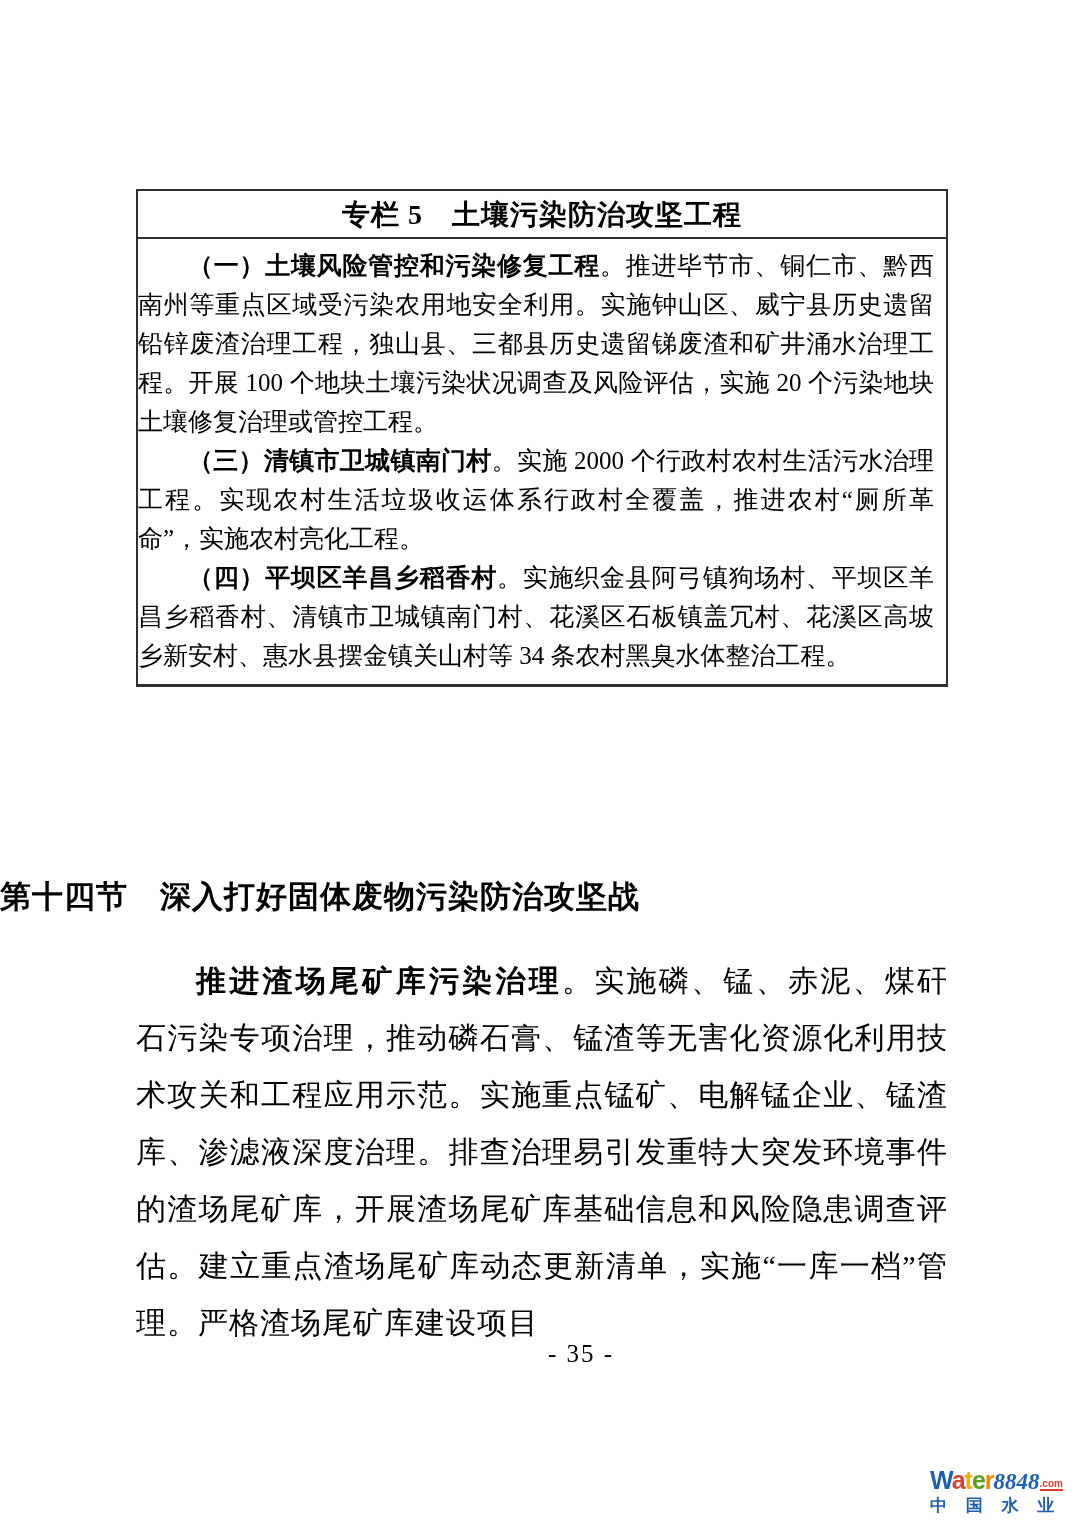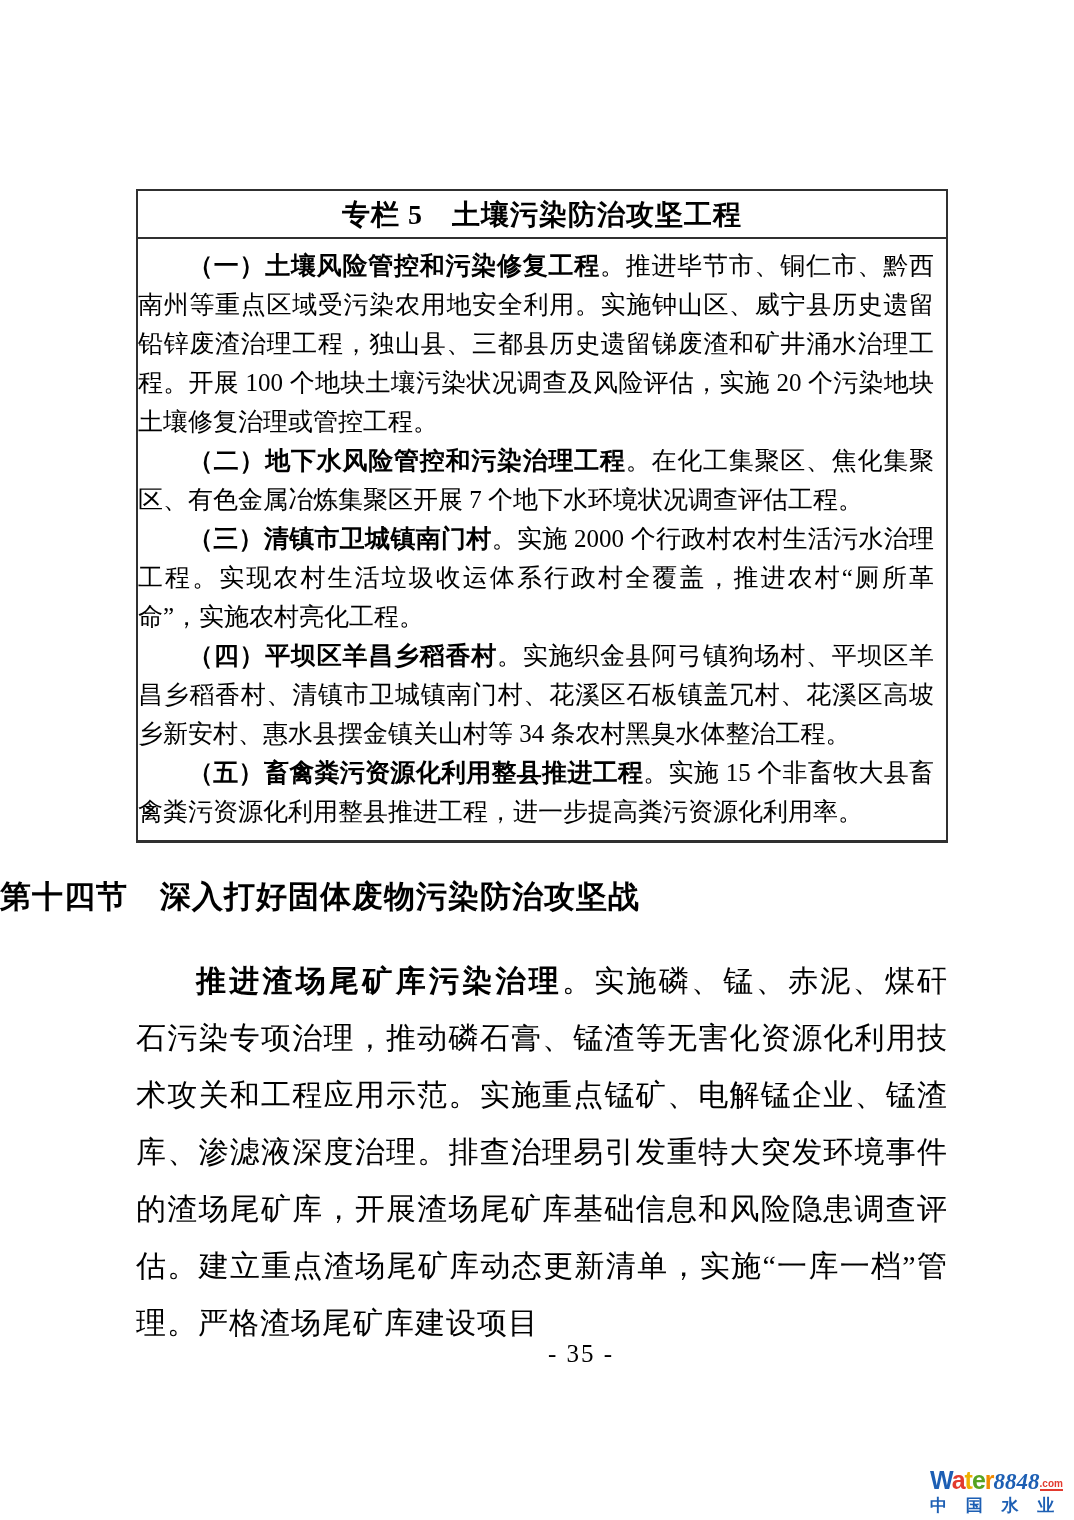--- a/index.html
+++ b/index.html
@@ -119,24 +119,22 @@
 </style>
 </head>
 <body>
 
 <div class="page">
 
   <div class="callout-box">
     <div class="box-title">专栏 5　土壤污染防治攻坚工程</div>
     <div class="box-body">
       <p class="box-para"><span class="lead">（一）土壤风险管控和污染修复工程</span><span>。推进毕节市、铜仁市、黔西南州等重点区域受污染农用地安全利用。实施钟山区、威宁县历史遗留铅锌废渣治理工程，独山县、三都县历史遗留锑废渣和矿井涌水治理工程。开展 100 个地块土壤污染状况调查及风险评估，实施 20 个污染地块土壤修复治理或管控工程。</span></p>
-      <p class="box-para"><span class="lead">（二）地下水风险管控和污染治理工程</span><span>。在化工集聚区、焦化集聚区、有色金属冶炼集聚区开展 7 个地下水环境状况调查评估工程。</span></p>
       <p class="box-para"><span class="lead">（三）清镇市卫城镇南门村</span><span>。实施 2000 个行政村农村生活污水治理工程。实现农村生活垃圾收运体系行政村全覆盖，推进农村“厕所革命”，实施农村亮化工程。</span></p>
       <p class="box-para"><span class="lead">（四）平坝区羊昌乡稻香村</span><span>。实施织金县阿弓镇狗场村、平坝区羊昌乡稻香村、清镇市卫城镇南门村、花溪区石板镇盖冗村、花溪区高坡乡新安村、惠水县摆金镇关山村等 34 条农村黑臭水体整治工程。</span></p>
-      <p class="box-para"><span class="lead">（五）畜禽粪污资源化利用整县推进工程</span><span>。实施 15 个非畜牧大县畜禽粪污资源化利用整县推进工程，进一步提高粪污资源化利用率。</span></p>
     </div>
   </div>
 
   <h2 class="section-heading">第十四节　深入打好固体废物污染防治攻坚战</h2>
 
   <p class="main-para"><span class="lead">推进渣场尾矿库污染治理</span><span>。实施磷、锰、赤泥、煤矸石污染专项治理，推动磷石膏、锰渣等无害化资源化利用技术攻关和工程应用示范。实施重点锰矿、电解锰企业、锰渣库、渗滤液深度治理。排查治理易引发重特大突发环境事件的渣场尾矿库，开展渣场尾矿库基础信息和风险隐患调查评估。建立重点渣场尾矿库动态更新清单，实施“一库一档”管理。严格渣场尾矿库建设项目</span></p>
 
   <div class="page-number">- 35 -</div>
 
   <div class="watermark">

